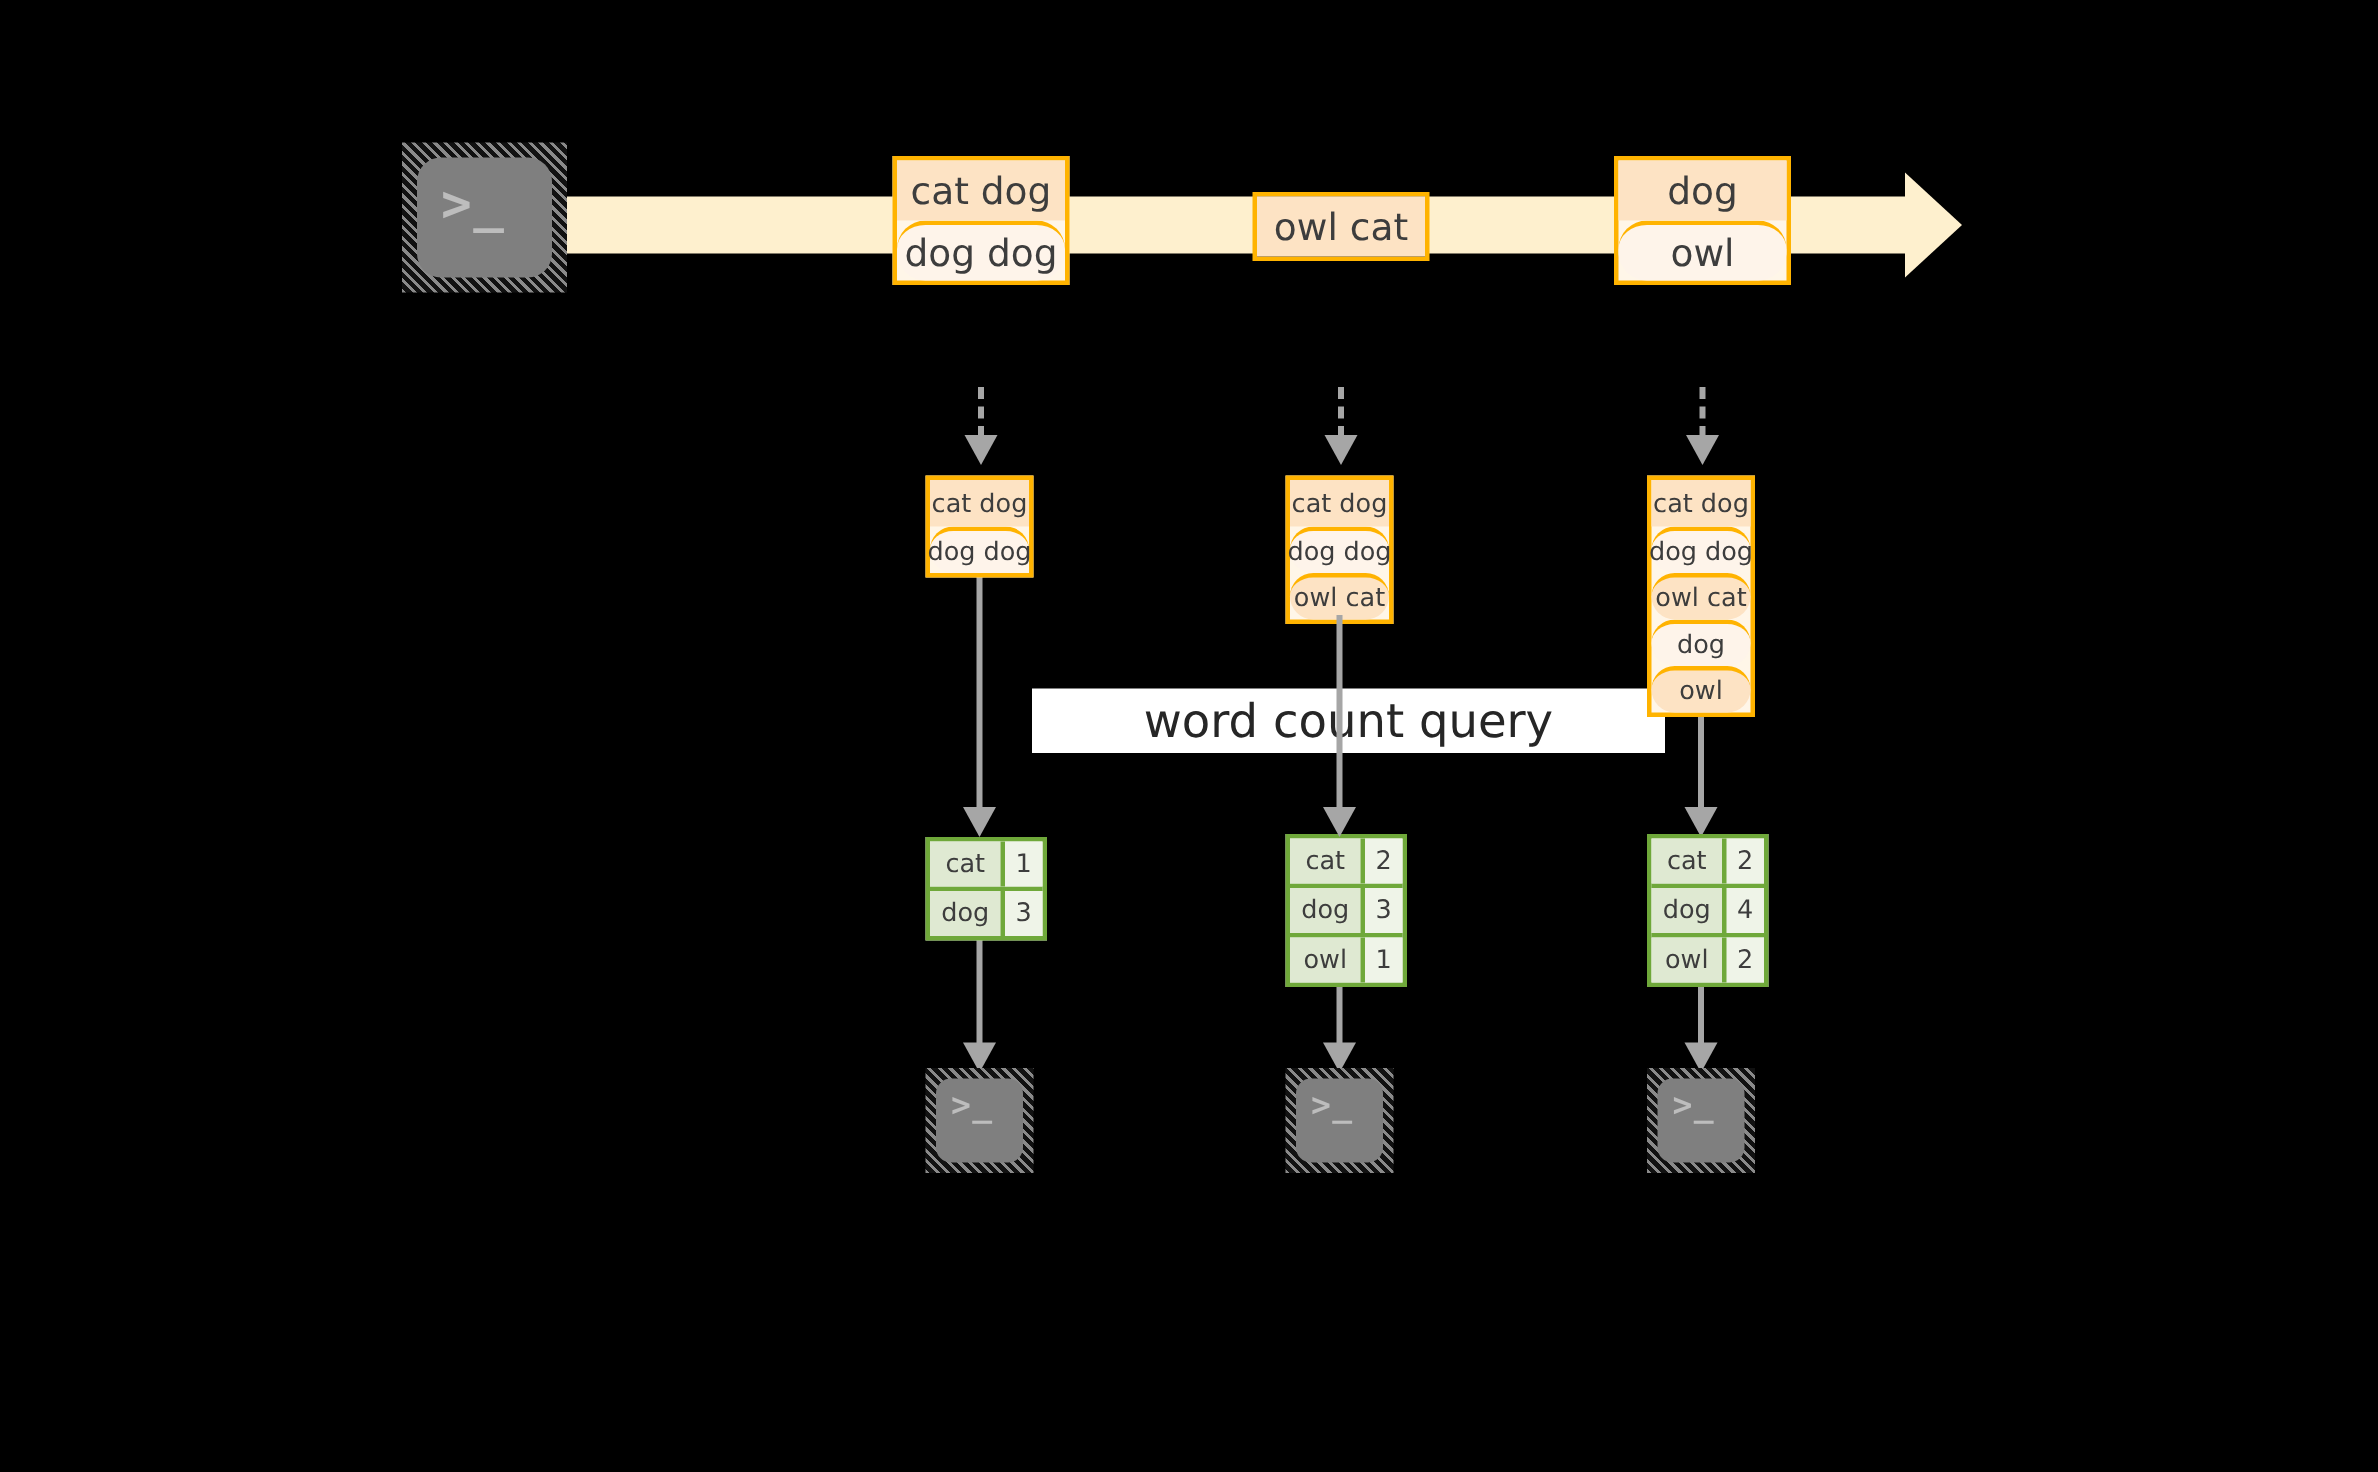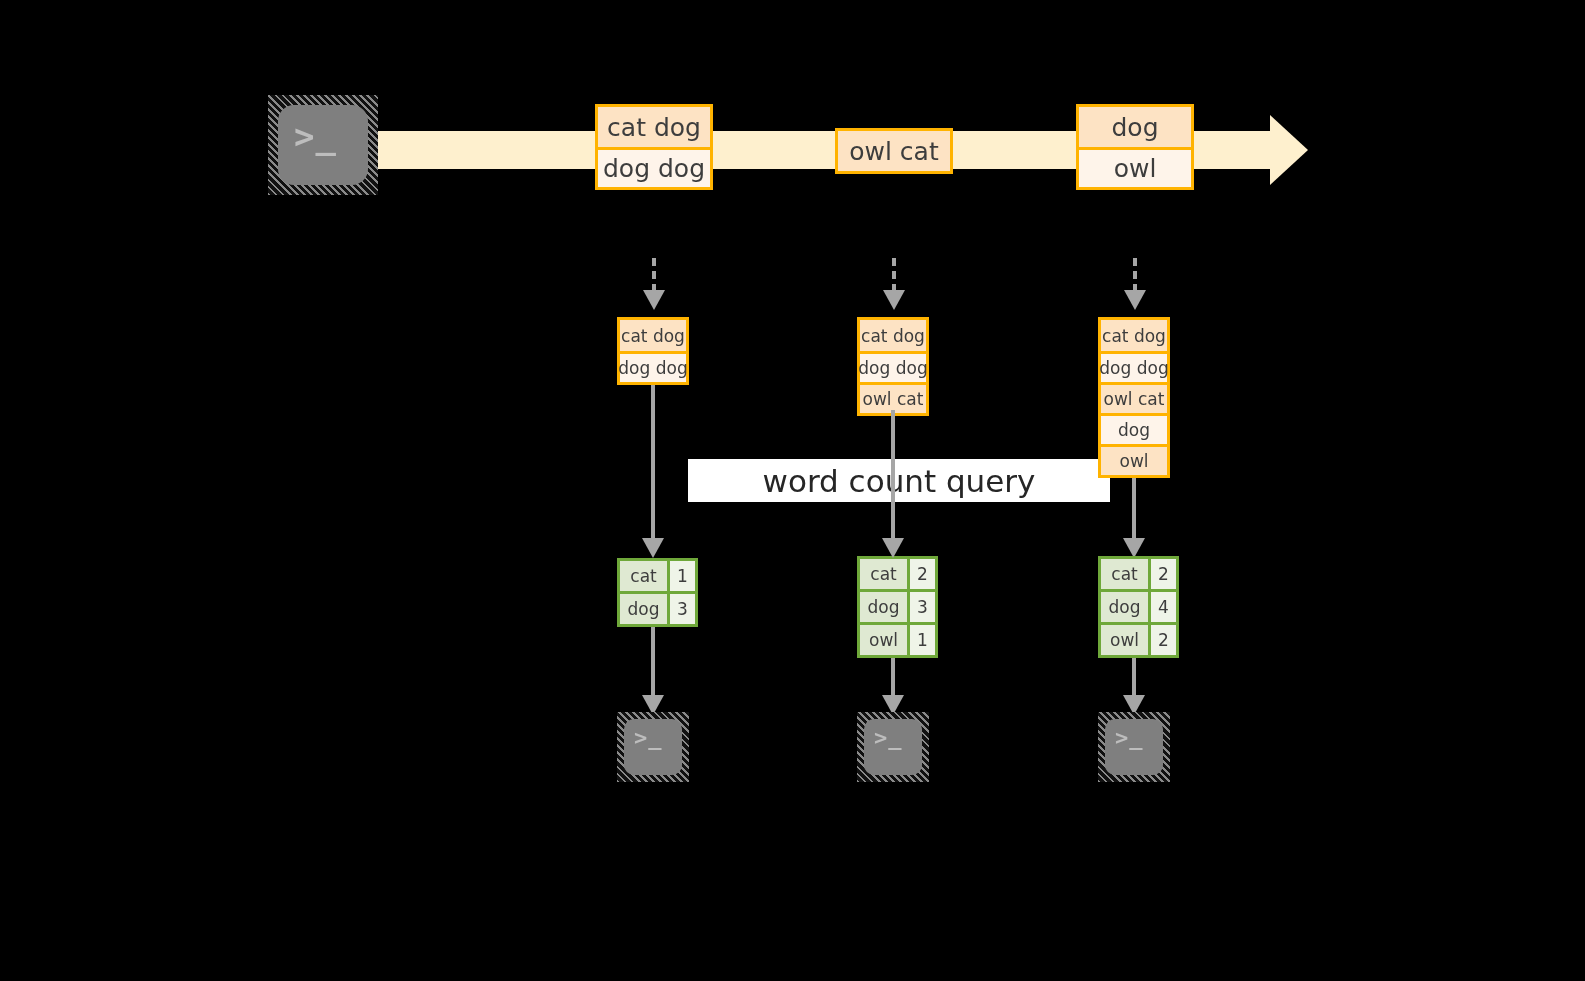--- a/index.html
+++ b/index.html
@@ -71,21 +71,21 @@
     background: #FFF6E8;
   }
   .msgrow {
     box-sizing: border-box;
     display: flex;
     align-items: center;
     justify-content: center;
     color: #3d3d3d;
     white-space: nowrap;
   }
-  .msgrow.sep { border-top: 3px solid #FFB300; }
+  .msgrow.sep { border-top: 3px solid #FFB300; border-radius: 19px; }
   .fill-a { background: #FDE3C4; }
   .fill-b { background: #FEF4EA; }
 
   .top-msg .msgrow { height: 40px; font-size: 25px; }
 
   
   .stack { position: absolute; }
   .stack .msgrow { height: 31px; font-size: 17px; }
 
   

